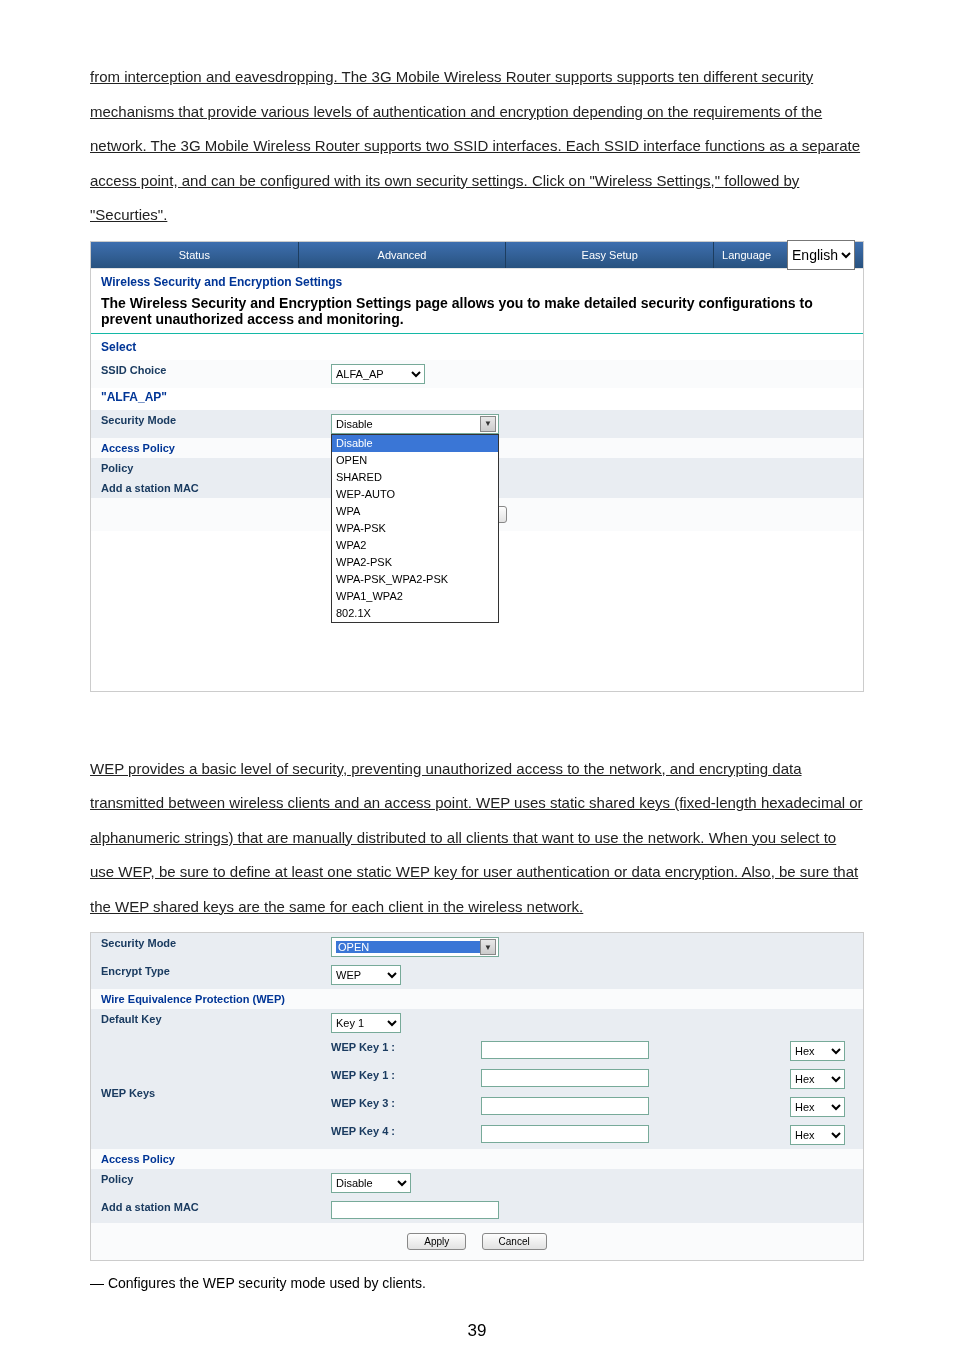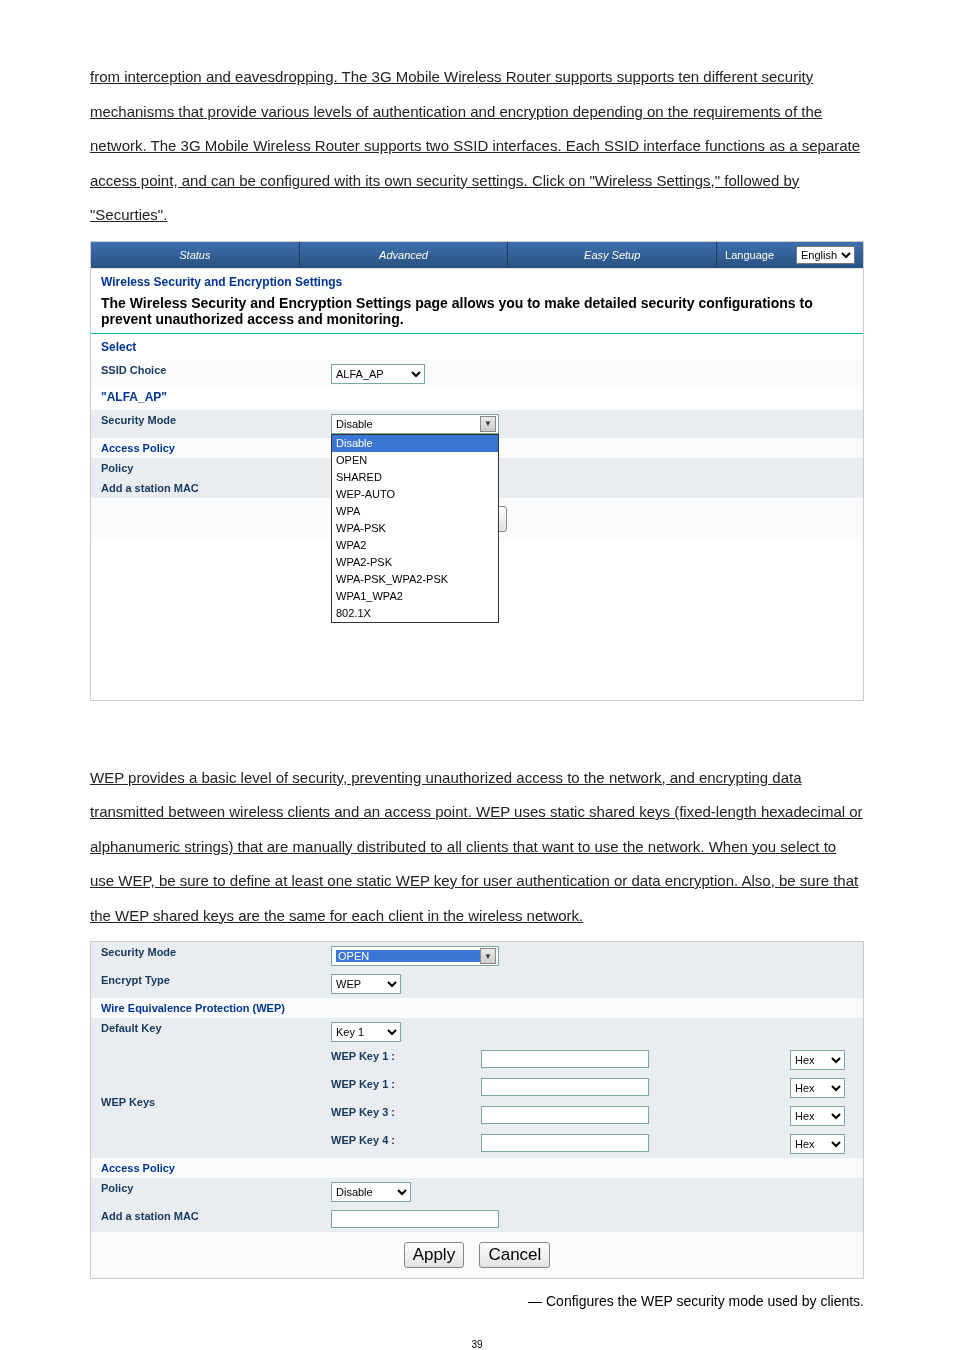--- a/index.html
+++ b/index.html
@@ -32,31 +32,30 @@
     font-size: 11px;
   }
   .tabbar .tab {
     flex: 1;
     text-align: center;
     border-right: 1px solid #1d3d5f;
     height: 100%;
     display: flex;
     align-items: center;
     justify-content: center;
-    font-style: italic;
   }
   .tabbar .lang {
     padding: 0 8px;
     display: flex;
     align-items: center;
-    gap: 22px;
+    gap: 16px;
   }
   .tabbar .lang select {
-    font-size: 11px;
-    height: 18px;
+    font-size: 14px;
+    height: 30px;
     border: 1px solid #777;
   }
   .section-title {
     color: #003596;
     font-weight: bold;
     padding: 6px 10px;
     font-size: 12px;
     border-top: 1px solid #e3e3e3;
   }
   .note {
@@ -119,39 +118,39 @@
     line-height: 15px;
   }
   .dropdown-list div.sel {
     background: #3a76d6;
     color: #fff;
   }
   .btn {
     background: linear-gradient(#fdfdfd,#e2e2e2);
     border: 1px solid #888;
     border-radius: 3px;
-    padding: 2px 8px;
-    font-size: 17px;
+    padding: 2px 16px;
+    font-size: 10px;
     cursor: pointer;
   }
   input.txt {
     width: 160px;
     height: 16px;
     border: 1px solid #7a9;
     font-size: 11px;
     padding: 0 3px;
   }
   .caption {
-    text-align: right;
+    text-align: left;
     font-size: 14px;
     margin-top: 14px;
   }
   .page-num {
     text-align: center;
-    font-size: 10px;
+    font-size: 17px;
     margin-top: 30px;
   }
   .spacer { height: 160px; }
 </style>
 </head>
 <body>
 
 <div class="body-text">from interception and eavesdropping. The 3G Mobile Wireless Router supports supports ten different security mechanisms that provide various levels of authentication and encryption depending on the requirements of the network. The 3G Mobile Wireless Router supports two SSID interfaces. Each SSID interface functions as a separate access point, and can be configured with its own security settings. Click on "Wireless Settings," followed by "Securties".</div>
 
 <div class="panel" style="position:relative; padding-bottom:0;">

